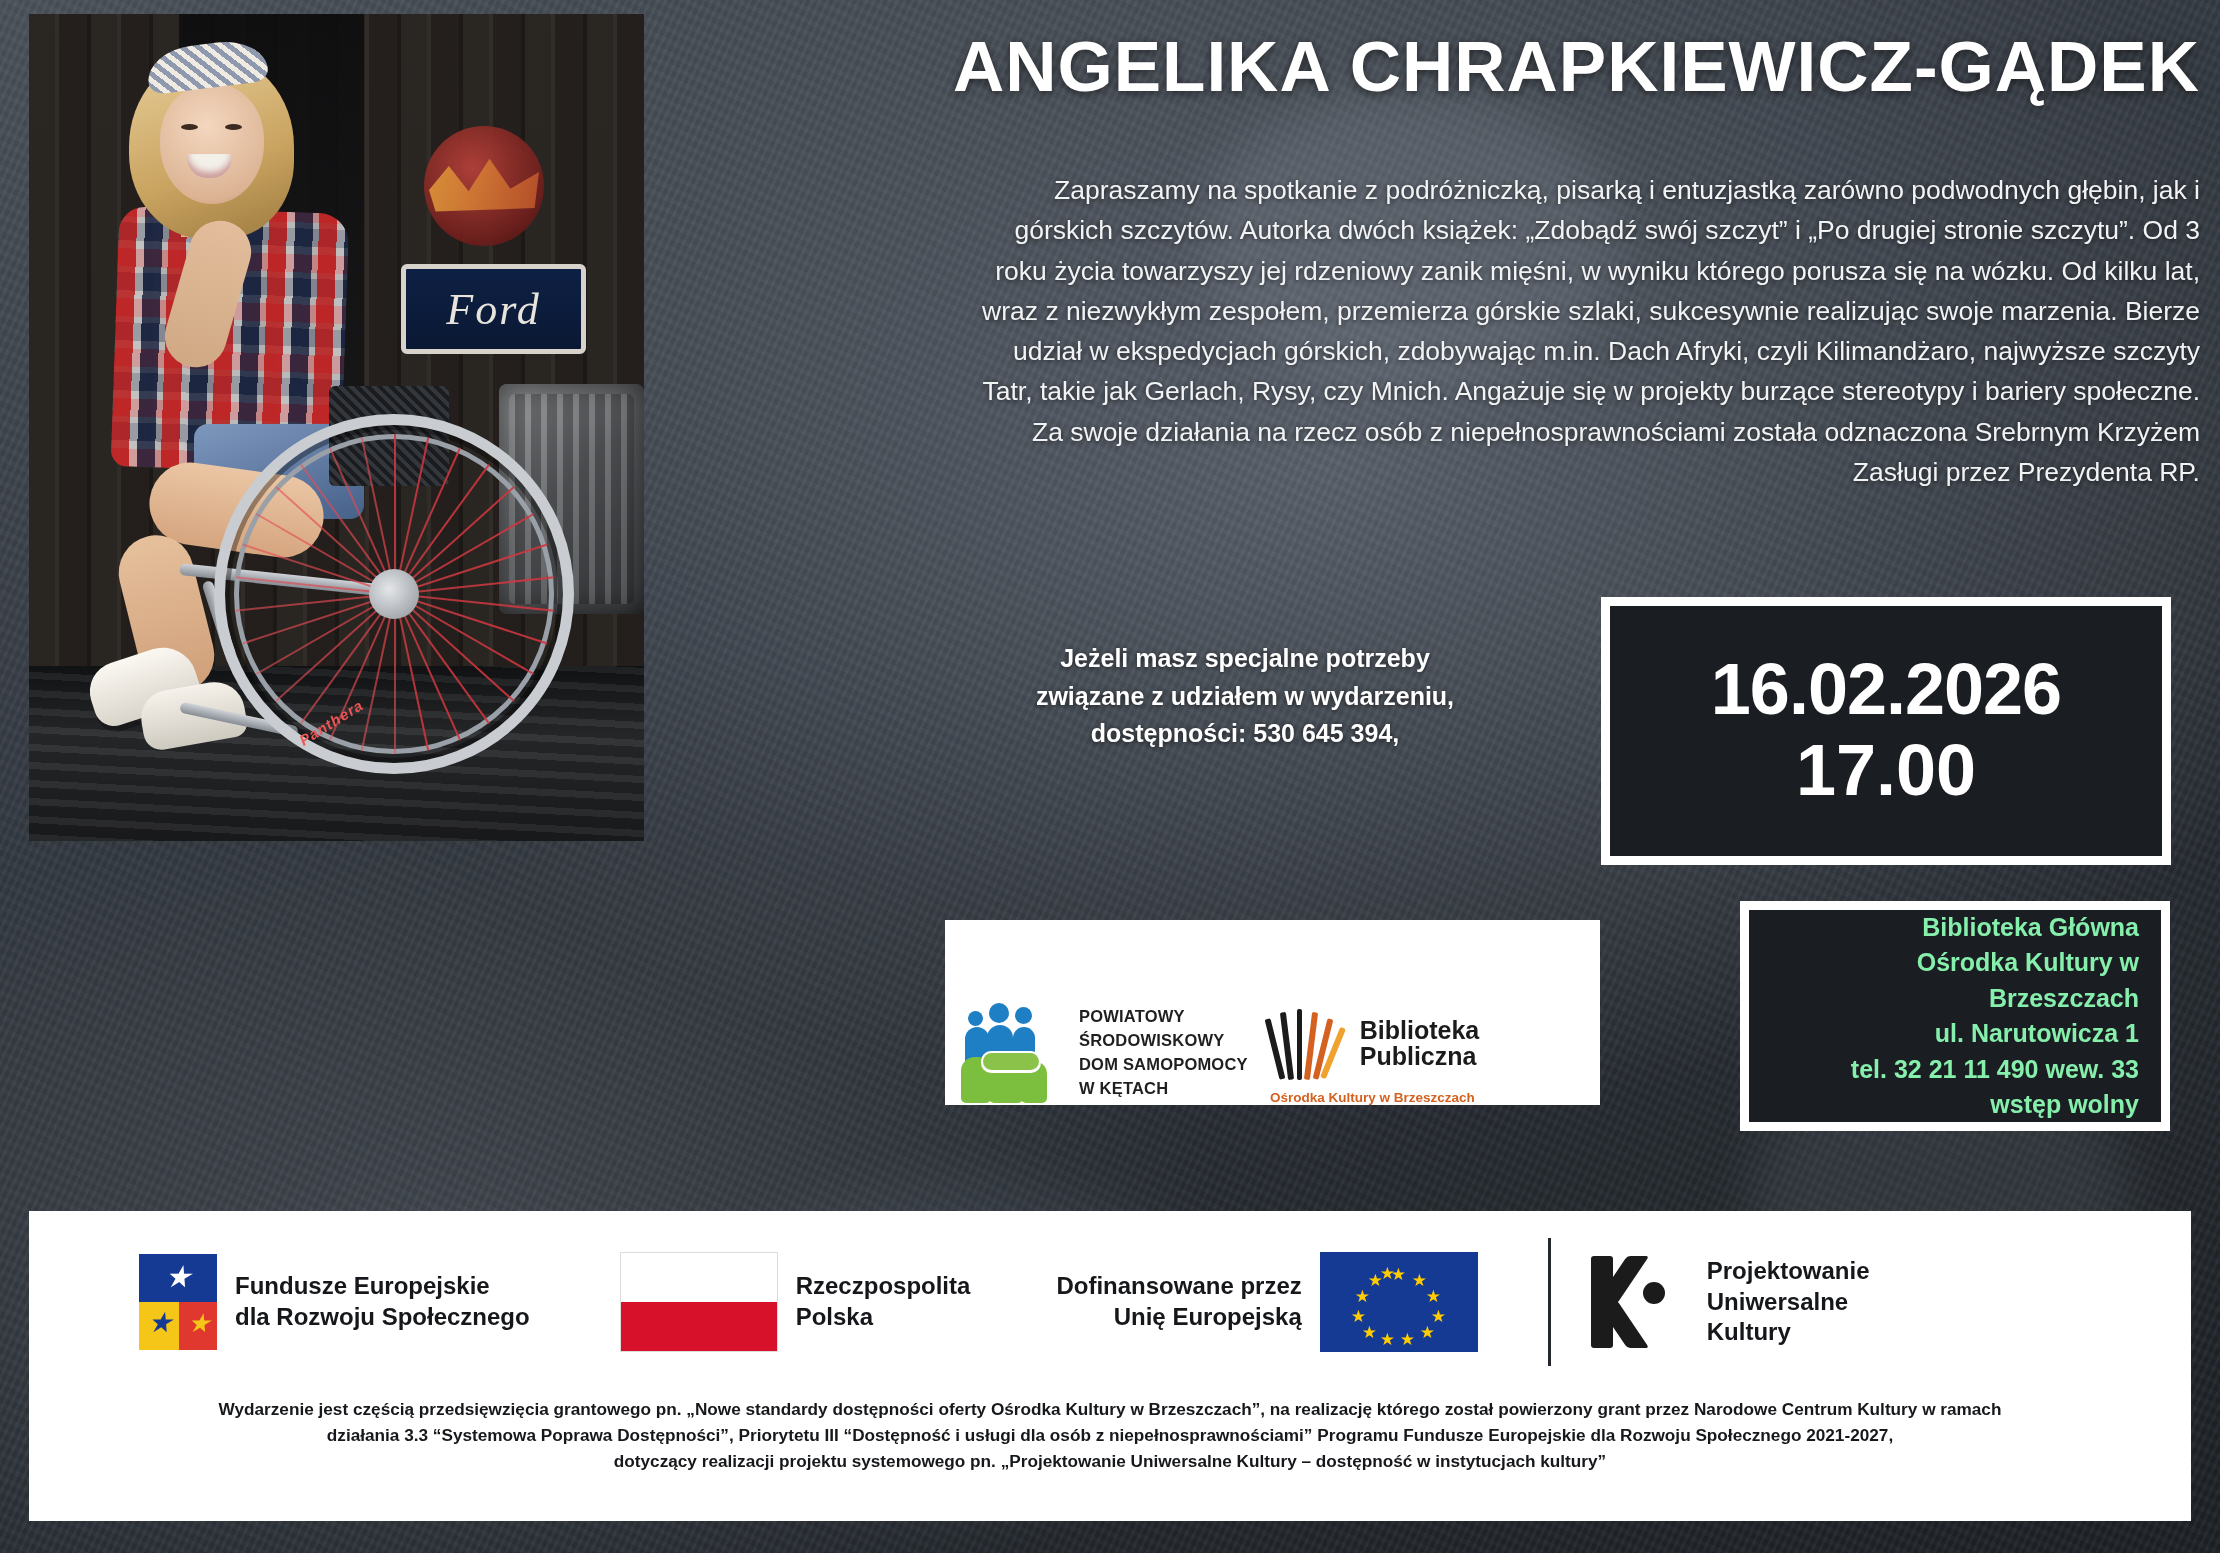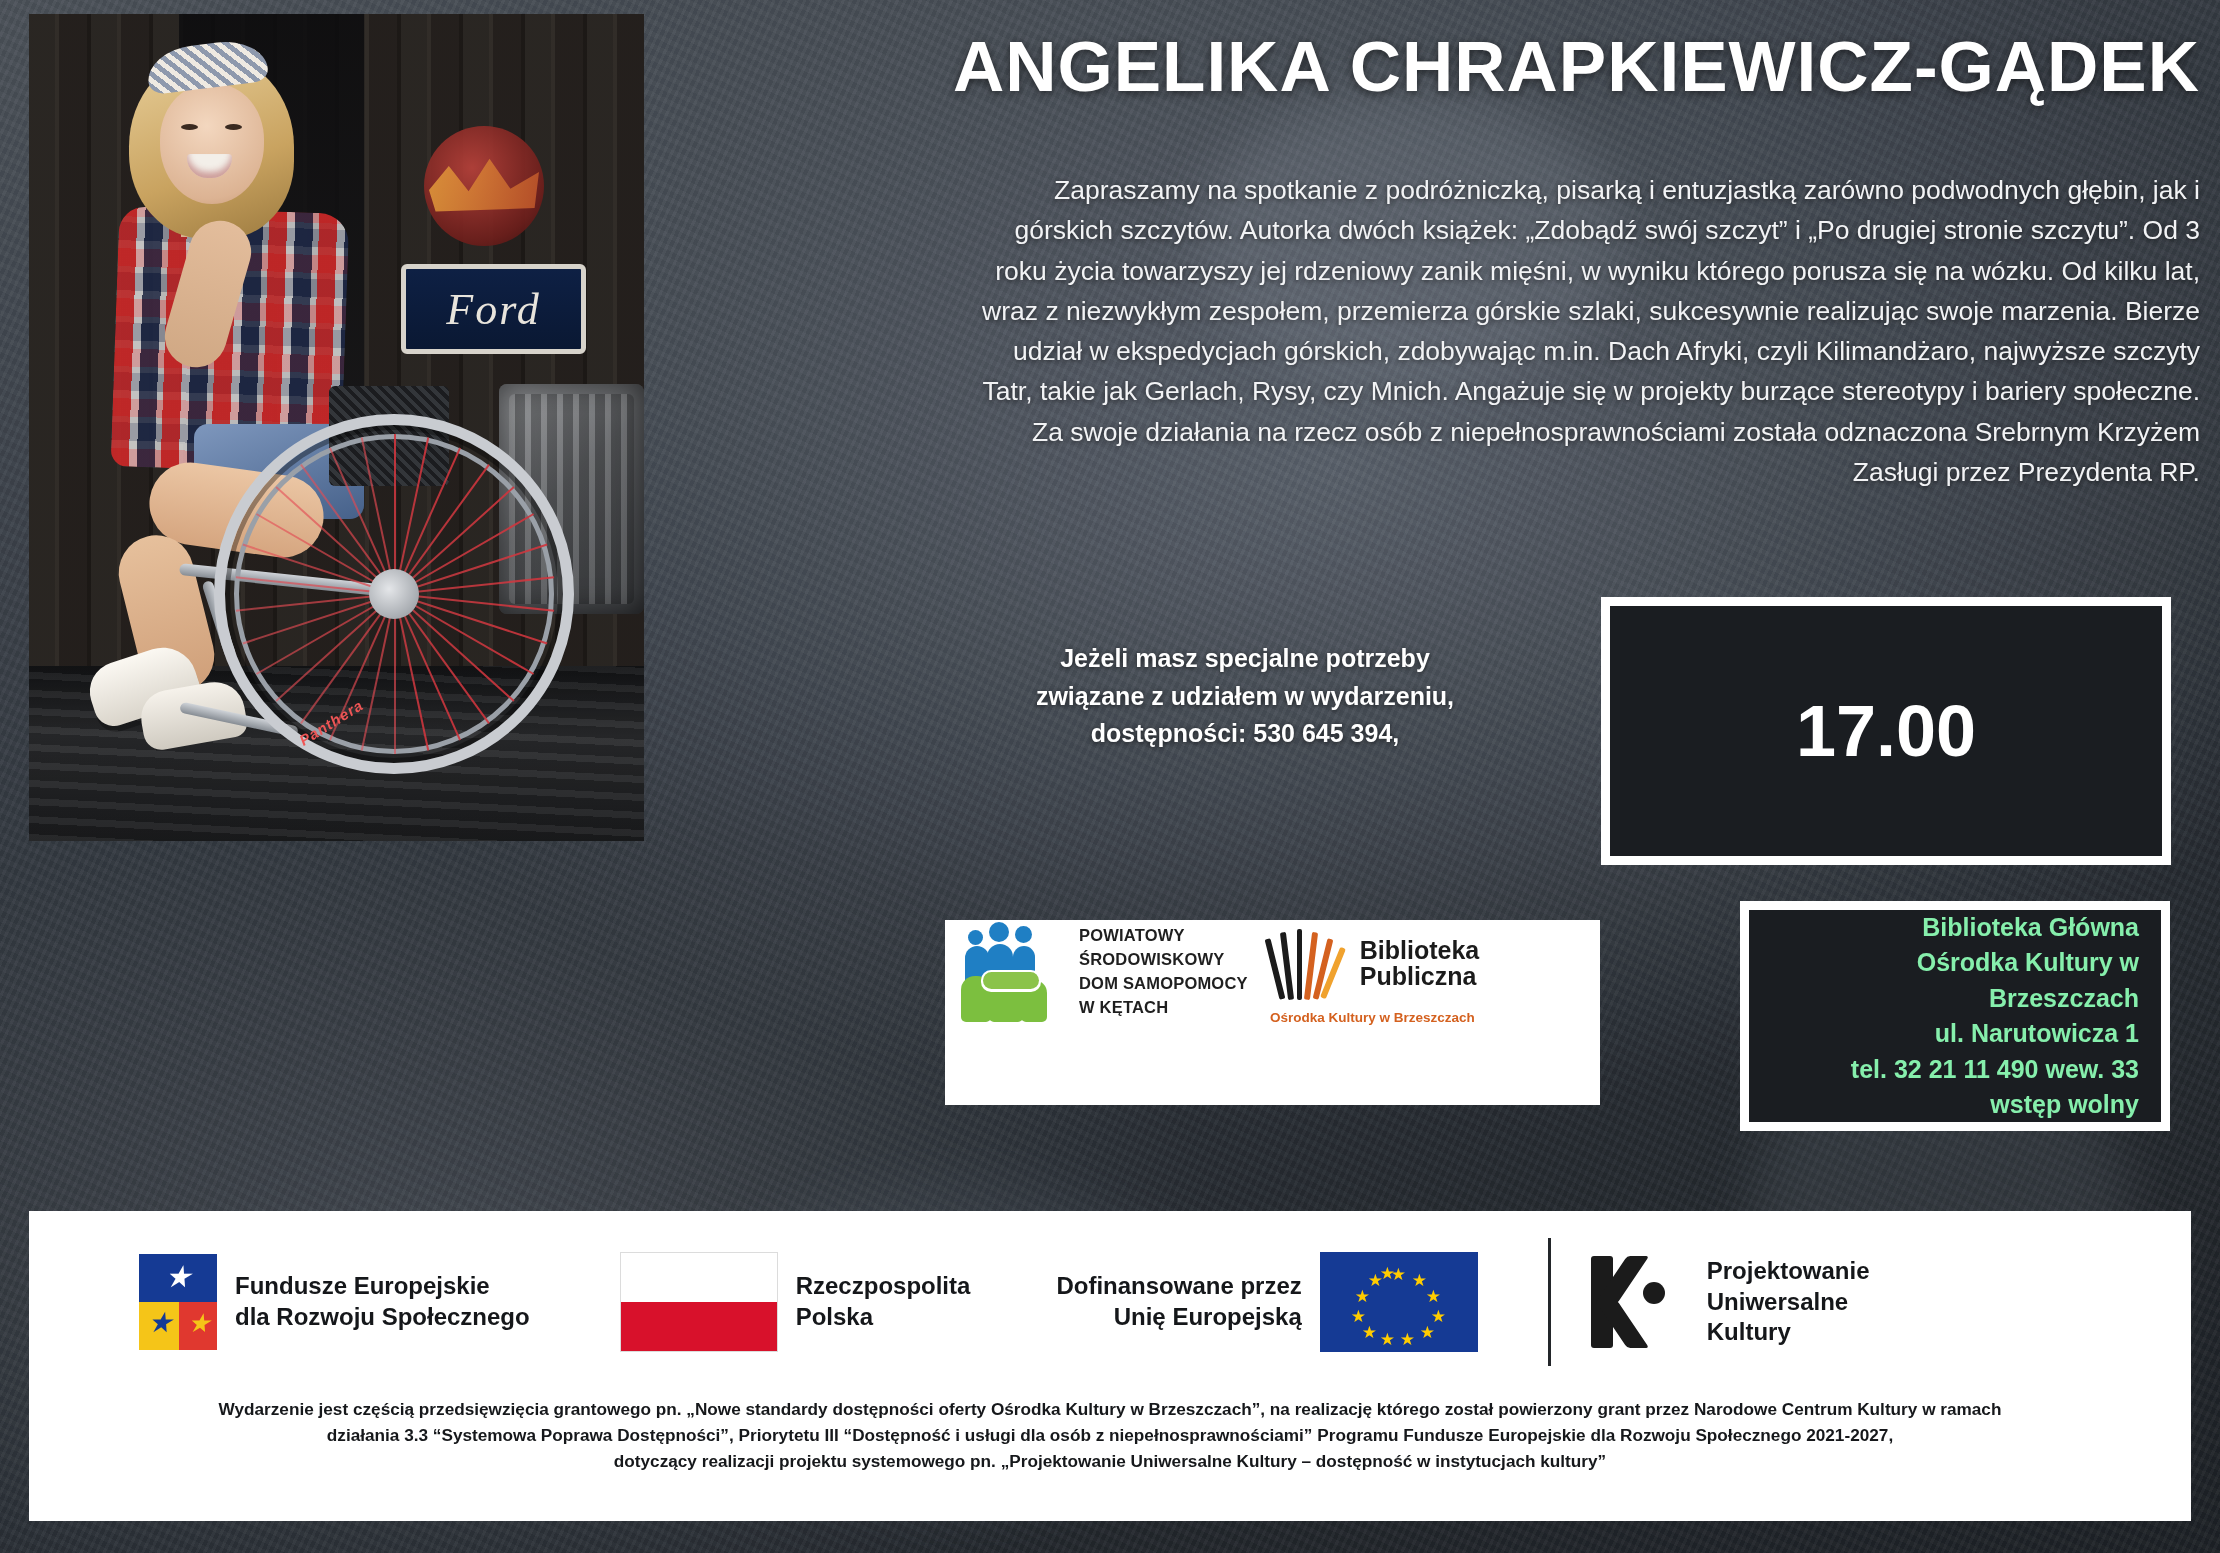--- a/index.html
+++ b/index.html
@@ -250,21 +250,21 @@
     display: flex; flex-direction: column; justify-content: center;
     padding: 8px 22px 8px 14px;
     text-align: right;
     font-size: 25px; font-weight: bold; line-height: 1.42;
   }
 
   
   .logos-strip {
     position: absolute; left: 945px; top: 920px; width: 655px; height: 185px;
     background: #ffffff;
-    display: flex; align-items: flex-start; padding: 0 14px;
+    display: flex; align-items: flex-end; padding: 0 14px;
     gap: 14px;
   }
   .pcs-logo { display: flex; align-items: center; gap: 12px; }
   .pcs-mark { width: 108px; height: 104px; position: relative; }
   .pcs-mark .p { position: absolute; }
   .pcs-text {
     font-size: 16.5px; font-weight: bold; color: #1f1f1f;
     line-height: 1.45; letter-spacing: .2px;
   }
   .bib-logo { display:flex; flex-direction: column; align-items: center; margin-left: 4px; }
@@ -378,20 +378,21 @@
 
 <div class="bio">Zapraszamy na spotkanie z podróżniczką, pisarką i entuzjastką zarówno podwodnych głębin, jak i górskich szczytów. Autorka dwóch książek: „Zdobądź swój szczyt” i „Po drugiej stronie szczytu”. Od 3 roku życia towarzyszy jej rdzeniowy zanik mięśni, w wyniku którego porusza się na wózku. Od kilku lat, wraz z niezwykłym zespołem, przemierza górskie szlaki, sukcesywnie realizując swoje marzenia. Bierze udział w ekspedycjach górskich, zdobywając m.in. Dach Afryki, czyli Kilimandżaro, najwyższe szczyty Tatr, takie jak Gerlach, Rysy, czy Mnich. Angażuje się w projekty burzące stereotypy i bariery społeczne. Za swoje działania na rzecz osób z niepełnosprawnościami została odznaczona Srebrnym Krzyżem Zasługi przez Prezydenta RP.</div>
 
 <div class="access">
   <div>Jeżeli masz specjalne potrzeby</div>
   <div>związane z udziałem w wydarzeniu,</div>
   <div>dostępności: 530 645 394,</div>
 </div>
 
 <div class="date-box">
+  <div class="d1">16.02.2026</div>
   <div class="d2">17.00</div>
 </div>
 
 <div class="venue-box">
   <div>Biblioteka Główna</div>
   <div>Ośrodka Kultury w Brzeszczach</div>
   <div>ul. Narutowicza 1</div>
   <div>tel. 32 21 11 490 wew. 33</div>
   <div>wstęp wolny</div>
 </div>

